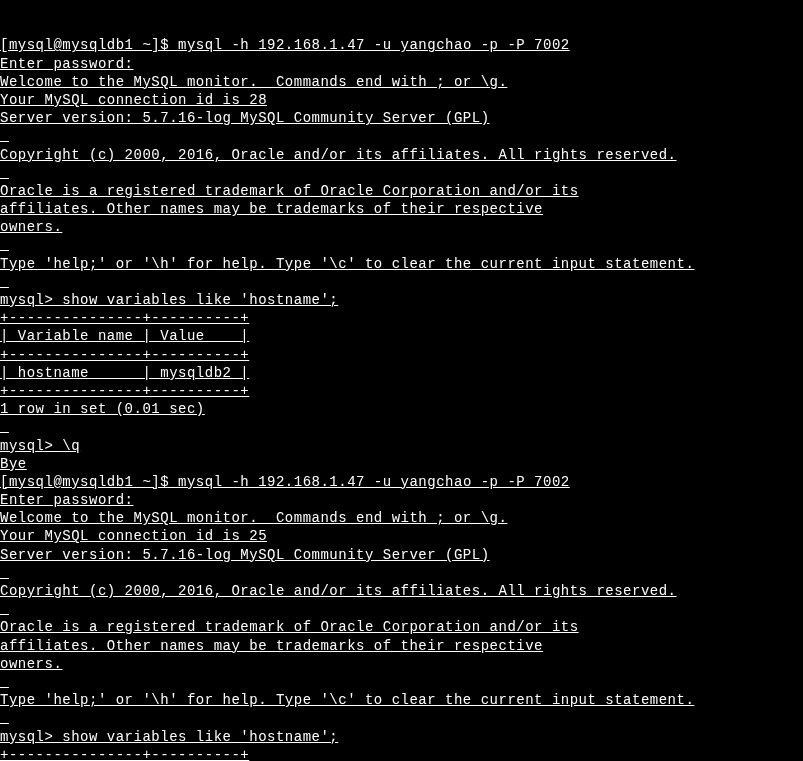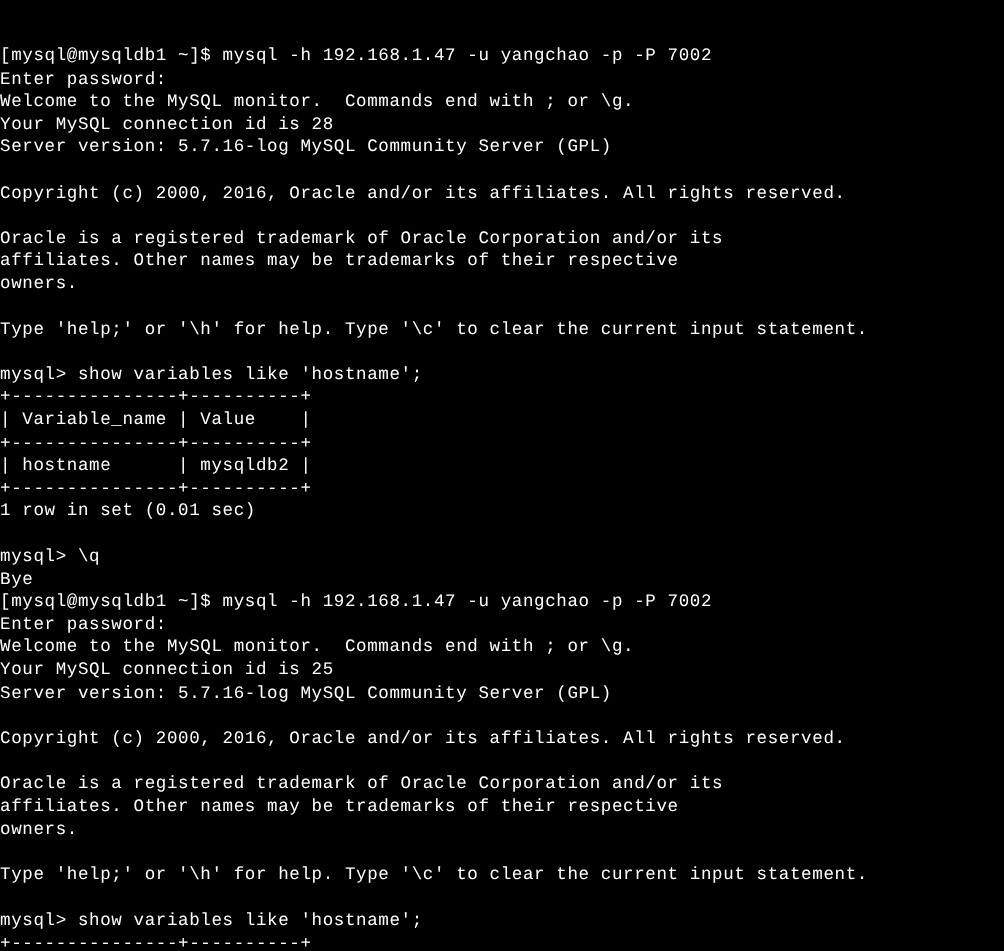--- a/index.html
+++ b/index.html
@@ -11,19 +11,20 @@
       margin: 0;
       padding: 0;
       white-space: pre;
       letter-spacing: 0.5px;
     }
     .terminal {
       padding: 0;
     }
     .line {
       display: block;
+      text-decoration: underline;
     }
   </style>
 </head>
 <body>
 
 <div class="terminal"><span class="line"><span>[mysql@mysqldb1 ~]$ </span><span>mysql -h 192.168.1.47 -u yangchao -p -P 7002</span></span><span class="line">Enter password:</span><span class="line">Welcome to the MySQL monitor.  Commands end with ; or \g.</span><span class="line">Your MySQL connection id is 28</span><span class="line">Server version: 5.7.16-log MySQL Community Server (GPL)</span><span class="line"> </span><span class="line">Copyright (c) 2000, 2016, Oracle and/or its affiliates. All rights reserved.</span><span class="line"> </span><span class="line">Oracle is a registered trademark of Oracle Corporation and/or its</span><span class="line">affiliates. Other names may be trademarks of their respective</span><span class="line">owners.</span><span class="line"> </span><span class="line">Type 'help;' or '\h' for help. Type '\c' to clear the current input statement.</span><span class="line"> </span><span class="line"><span>mysql&gt; </span><span>show variables like 'hostname';</span></span><span class="line">+---------------+----------+</span><span class="line">| Variable_name | Value    |</span><span class="line">+---------------+----------+</span><span class="line">| hostname      | mysqldb2 |</span><span class="line">+---------------+----------+</span><span class="line">1 row in set (0.01 sec)</span><span class="line"> </span><span class="line"><span>mysql&gt; </span><span>\q</span></span><span class="line">Bye</span><span class="line"><span>[mysql@mysqldb1 ~]$ </span><span>mysql -h 192.168.1.47 -u yangchao -p -P 7002</span></span><span class="line">Enter password:</span><span class="line">Welcome to the MySQL monitor.  Commands end with ; or \g.</span><span class="line">Your MySQL connection id is 25</span><span class="line">Server version: 5.7.16-log MySQL Community Server (GPL)</span><span class="line"> </span><span class="line">Copyright (c) 2000, 2016, Oracle and/or its affiliates. All rights reserved.</span><span class="line"> </span><span class="line">Oracle is a registered trademark of Oracle Corporation and/or its</span><span class="line">affiliates. Other names may be trademarks of their respective</span><span class="line">owners.</span><span class="line"> </span><span class="line">Type 'help;' or '\h' for help. Type '\c' to clear the current input statement.</span><span class="line"> </span><span class="line"><span>mysql&gt; </span><span>show variables like 'hostname';</span></span><span class="line">+---------------+----------+</span></div>
 
 
 </body></html>

